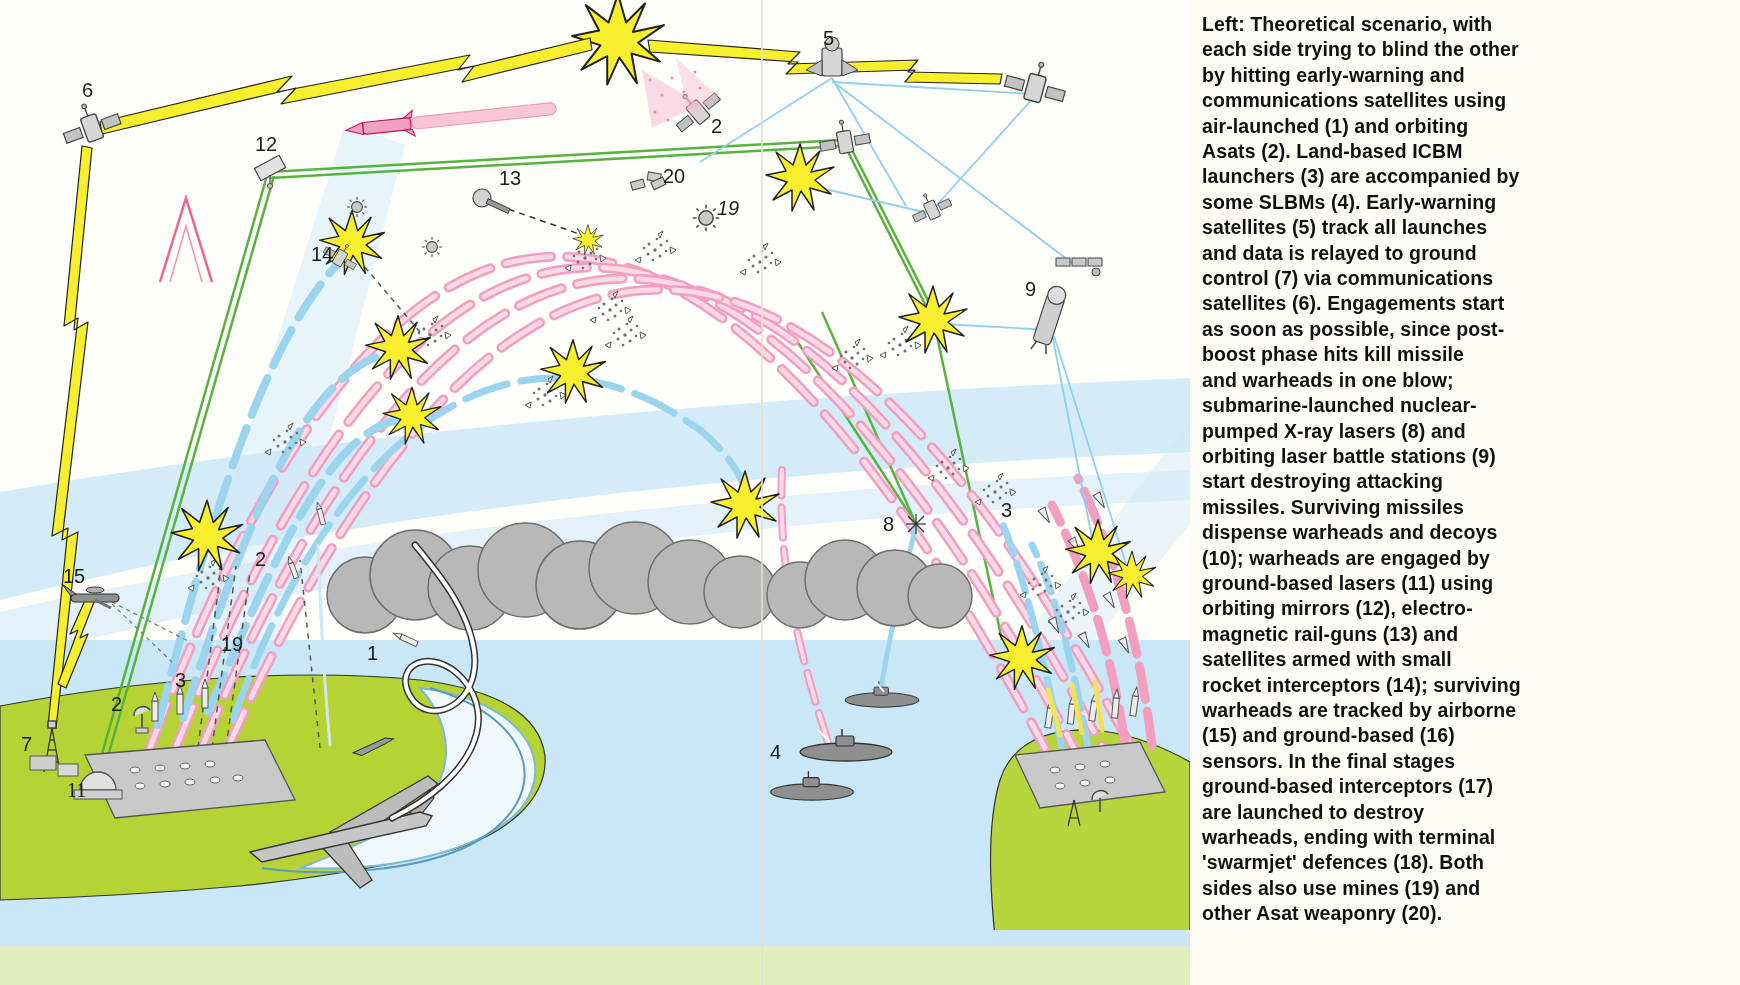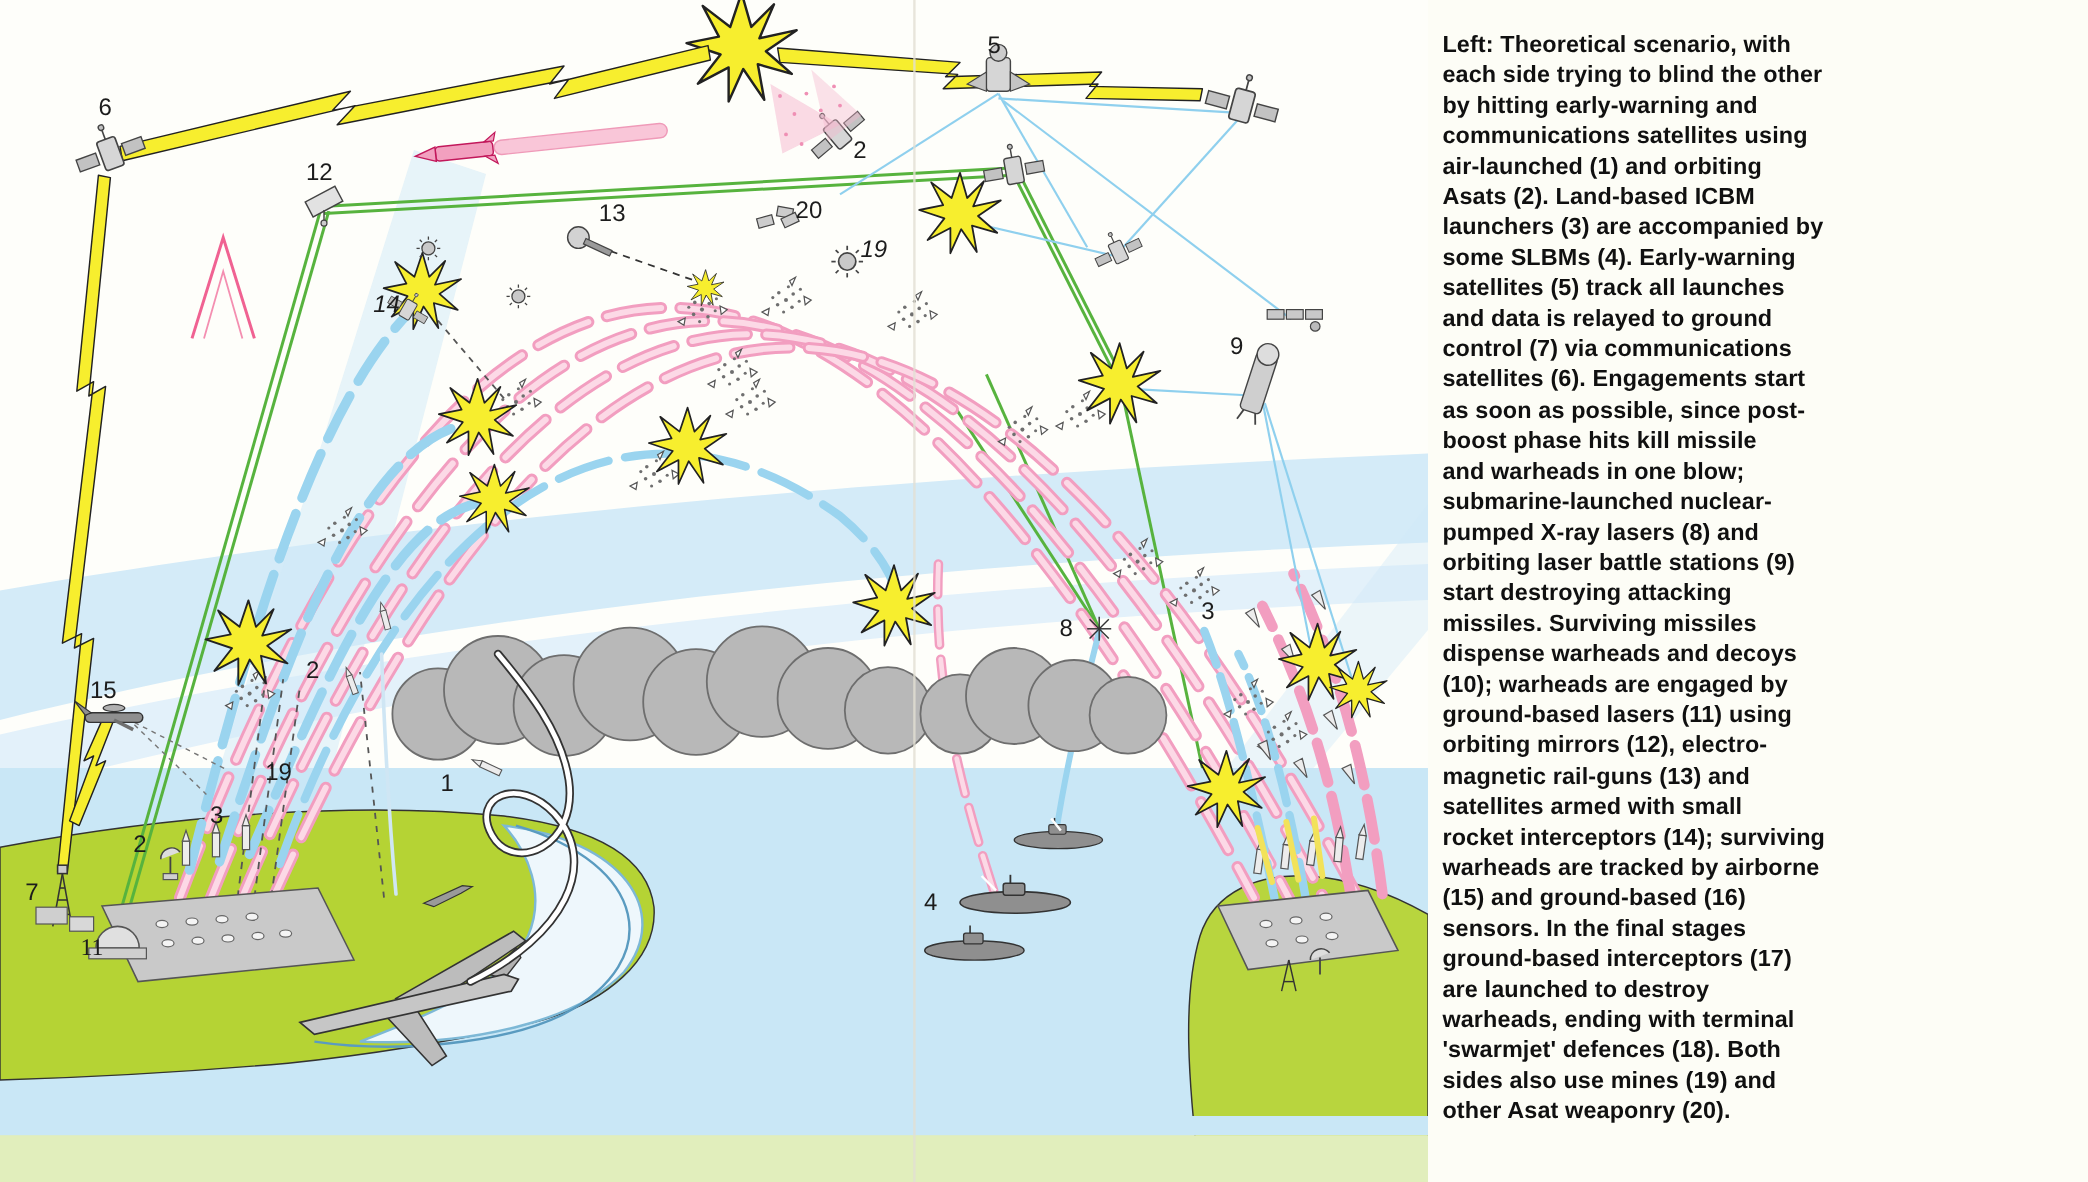--- a/index.html
+++ b/index.html
@@ -3,21 +3,21 @@
 <meta charset="utf-8">
 <style>
   html,body{margin:0;padding:0;background:#fdfdf6;}
   body{width:1740px;height:985px;position:relative;overflow:hidden;
        font-family:"Liberation Sans",sans-serif;}
   .diagram{position:absolute;left:0;top:0;width:1190px;height:985px;}
   .diagram svg{position:absolute;left:0;top:0;}
   .labels-layer{position:absolute;left:0;top:0;width:1190px;height:985px;pointer-events:none;}
   .num-label{position:absolute;font-size:20px;color:#1c1c1c;font-weight:400;
              transform:translate(-3px,-3px);}
-  .caption{position:absolute;left:1202px;top:25px;width:356px;}
+  .caption{position:absolute;left:1202px;top:12px;width:356px;}
   .caption-text{margin:0;font-size:19.5px;line-height:25.4px;font-weight:700;
                 color:#101010;white-space:pre-line;letter-spacing:0.1px;}
 </style>
 </head>
 <body>
 
 <div class="diagram">
 <svg width="1190" height="985" viewBox="0 0 1190 985" xmlns="http://www.w3.org/2000/svg">
   <defs>
     <g id="burst">
@@ -411,22 +411,22 @@
       <div class="num-label" title="SLBMs" style="left: 773px; top: 744px;">4</div>
       <div class="num-label" title="early-warning satellites" style="left: 826px; top: 30px;">5</div>
       <div class="num-label" title="communications satellites" style="left: 85px; top: 82px;">6</div>
       <div class="num-label" title="ground control" style="left: 24px; top: 736px;">7</div>
       <div class="num-label" title="submarine-launched nuclear-pumped X-ray lasers" style="left: 886px; top: 516px;">8</div>
       <div class="num-label" title="orbiting laser battle stations" style="left: 1028px; top: 281px;">9</div>
       <div class="num-label" title="dispensed warheads and decoys" style="left: 1004px; top: 502px;">3</div>
       <div class="num-label" title="ground-based lasers" style="left: 70px; top: 782px; font-family: Liberation Serif, serif;">11</div>
       <div class="num-label" title="orbiting mirrors" style="left: 258px; top: 136px;">12</div>
       <div class="num-label" title="electro-magnetic rail-guns" style="left: 484px; top: 170px; margin-left: 18px;">13</div>
-      <div class="num-label" title="satellites armed with small rocket interceptors" style="left: 314px; top: 246px; font-style: italic;">14</div>
-      <div class="num-label" title="airborne sensors" style="left: 78px; top: 568px;">15</div>
+      <div class="num-label" title="satellites armed with small rocket interceptors" style="left: 314px; top: 246px;">14</div>
+      <div class="num-label" title="airborne sensors" style="left: 66px; top: 568px;">15</div>
       <div class="num-label" title="ground-based sensors" style="left: 114px; top: 696px;">2</div>
       <div class="num-label" title="ground-based interceptors" style="left: 258px; top: 551px;">2</div>
       <div class="num-label" title="terminal 'swarmjet' defences" style="left: 224px; top: 636px;">19</div>
       <div class="num-label" title="mines" style="left: 720px; top: 200px; font-style: italic;">19</div>
       <div class="num-label" title="other Asat weaponry" style="left: 666px; top: 168px;">20</div>
     </div>
 </div>
 
 <div class="caption">
   <p class="caption-text">Left: Theoretical scenario, with

